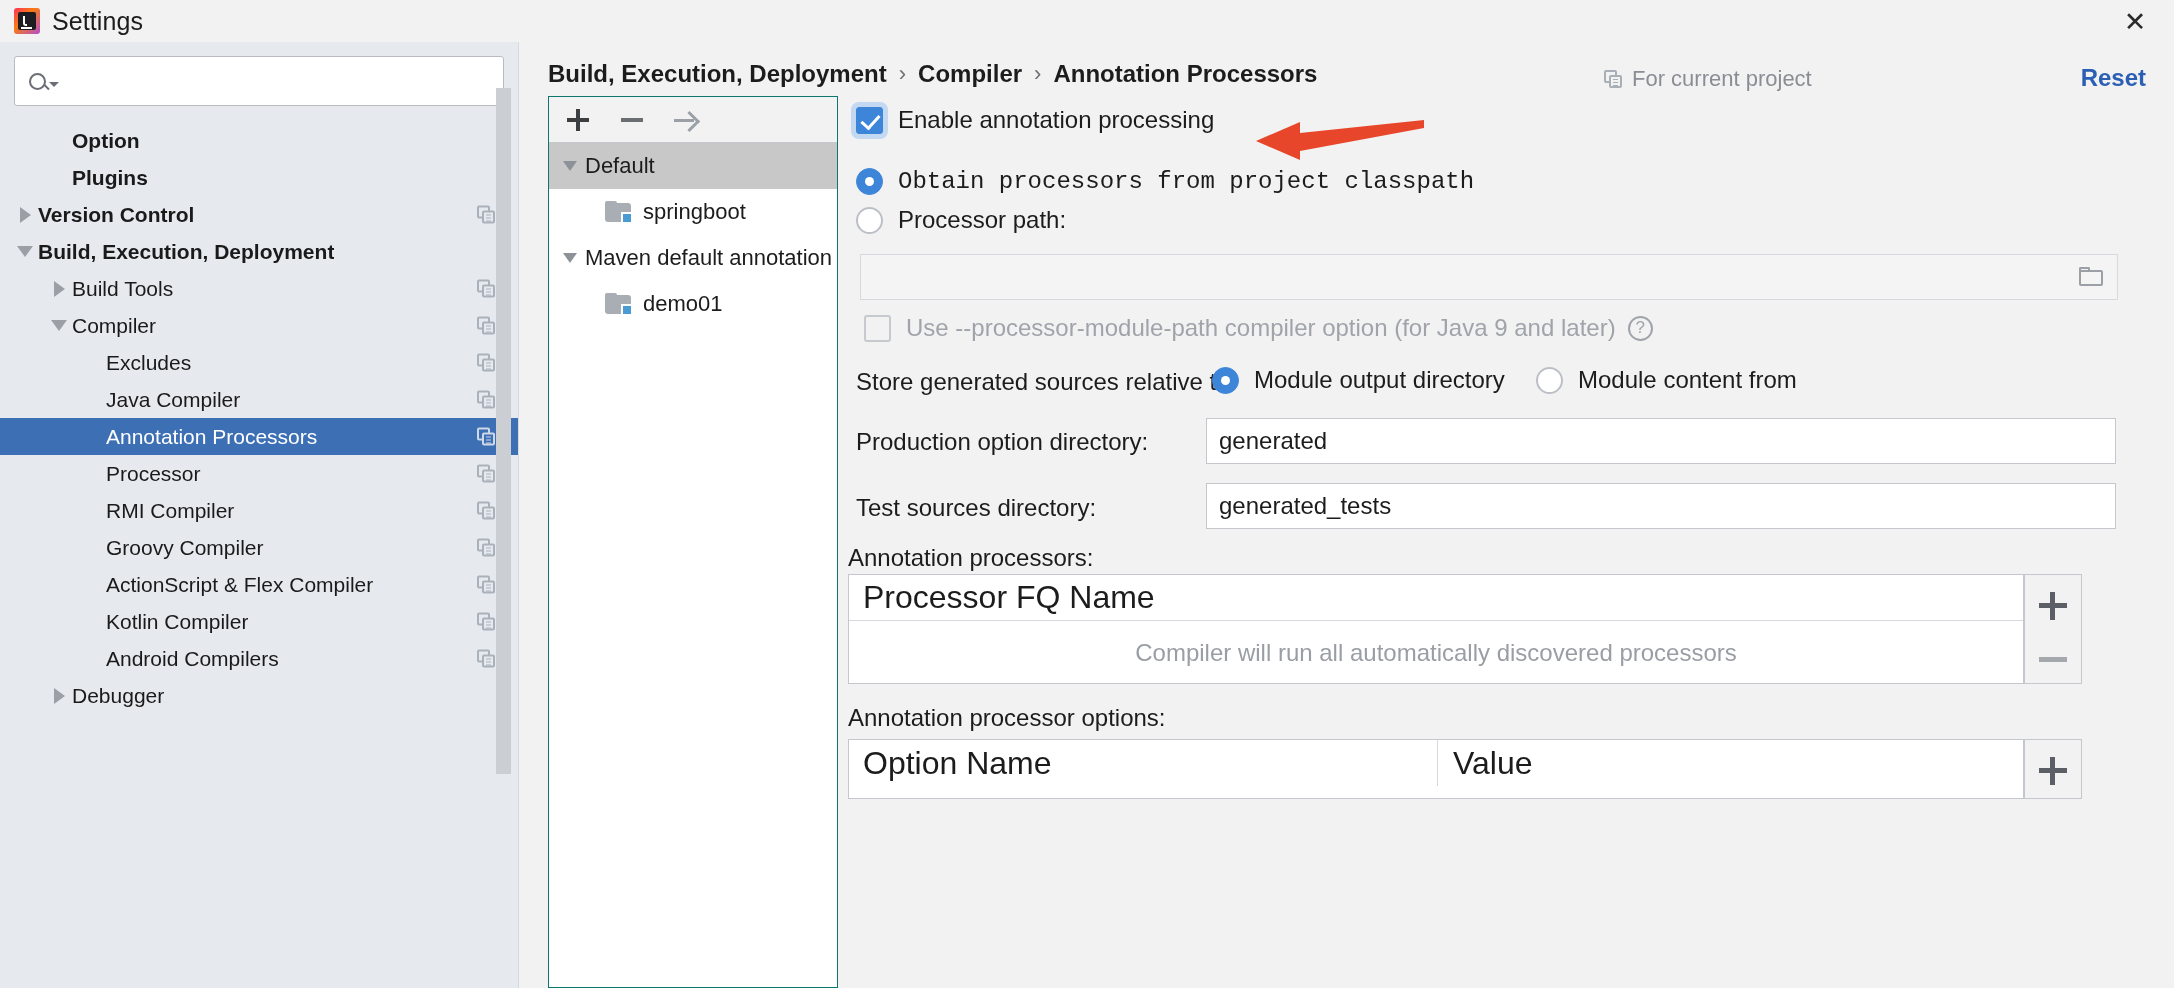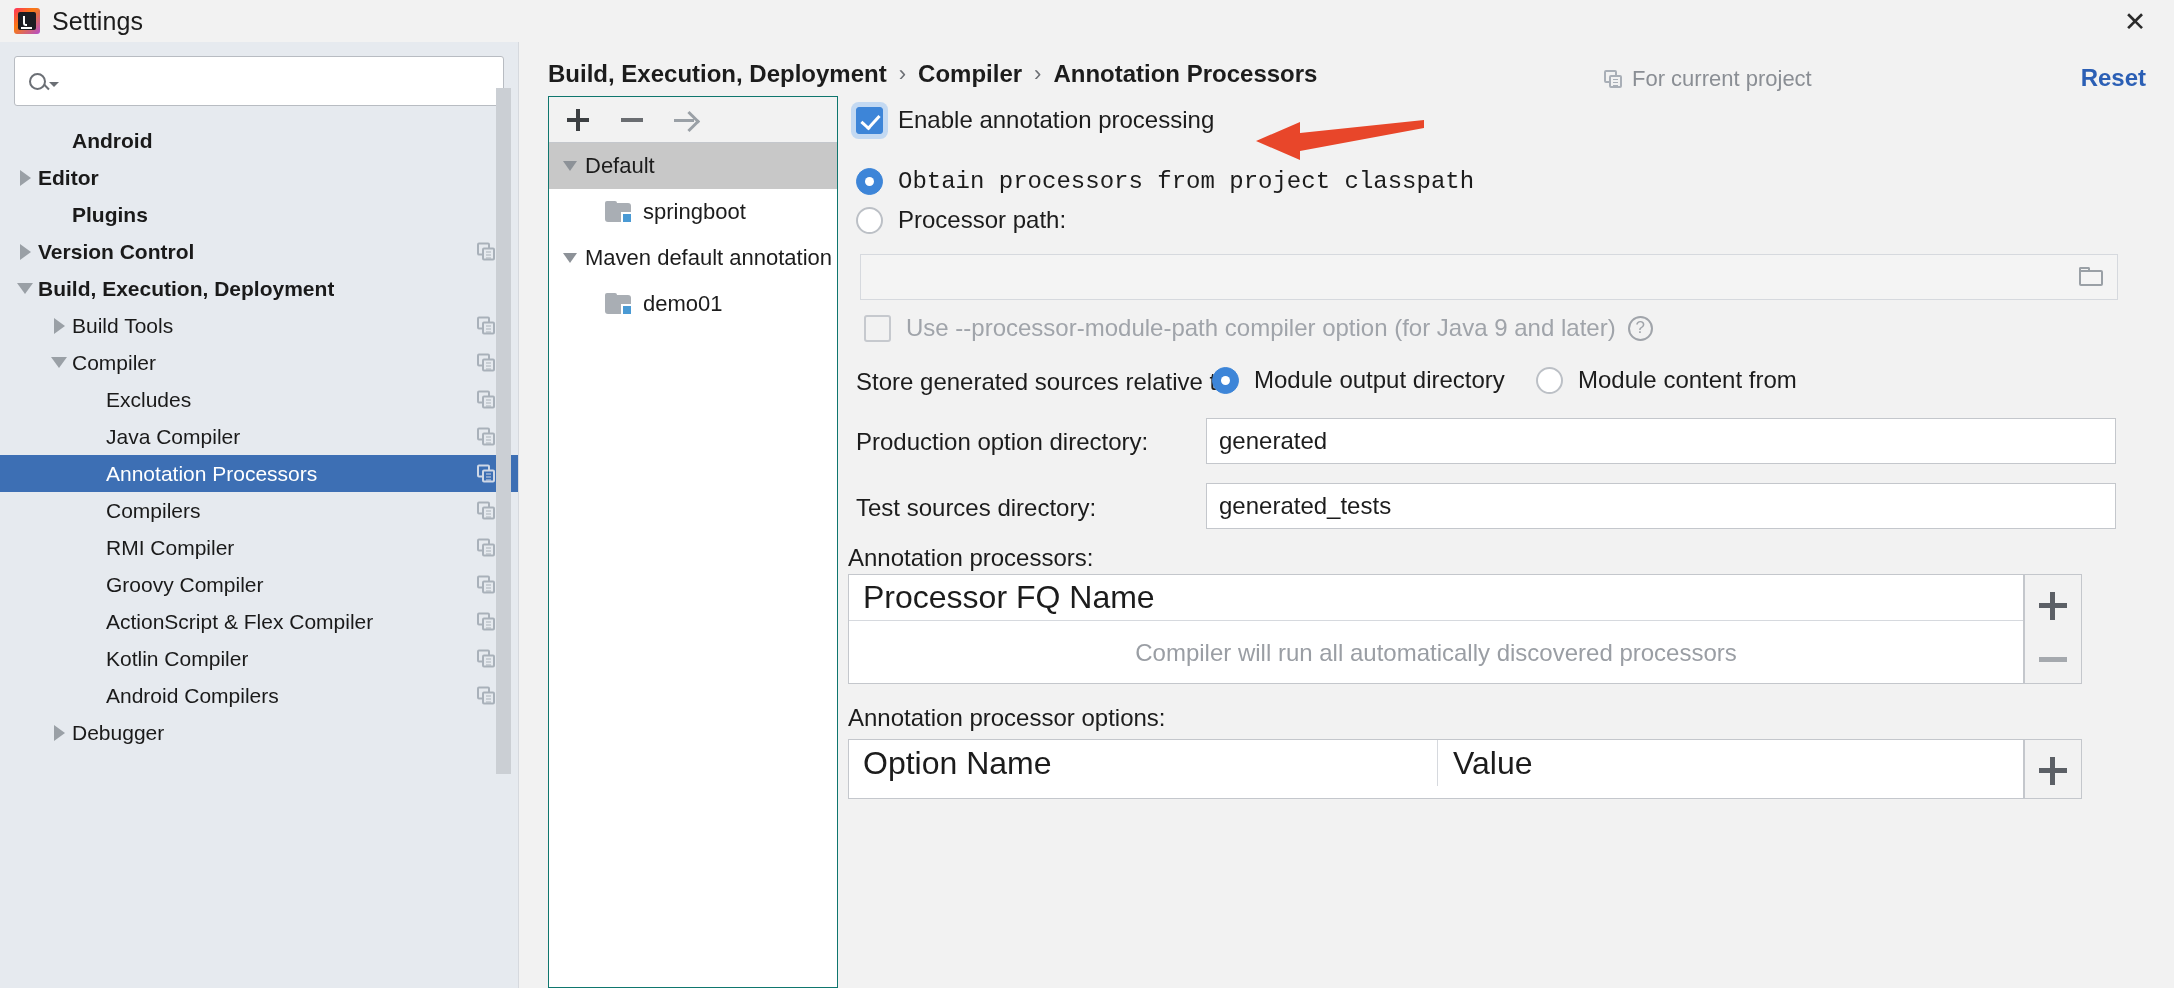--- a/index.html
+++ b/index.html
@@ -259,39 +259,32 @@
       <span class="mag"></span>
       <span class="caret"></span>
       <input id="search-input" type="text" placeholder="" style="">
     </div>
   </div>
 
   <div id="tree">
       <div class="tree-row bold">
         <span style="width: 46px; flex: 0 0 auto;"></span>
         <span class="twisty hidden"></span>
-        <span class="label">Android</span>
+        <span class="label">Option</span>
+      </div>
+      <div class="tree-row bold">
+        <span style="width: 46px; flex: 0 0 auto;"></span>
+        <span class="twisty hidden"></span>
+        <span class="label">Plugins</span>
       </div>
       <div class="tree-row bold">
         <span style="width: 12px; flex: 0 0 auto;"></span>
         <span class="twisty closed">
           <i></i>
         </span>
-        <span class="label">Editor</span>
-      </div>
-      <div class="tree-row bold">
-        <span style="width: 46px; flex: 0 0 auto;"></span>
-        <span class="twisty hidden"></span>
-        <span class="label">Plugins</span>
-      </div>
-      <div class="tree-row bold">
-        <span style="width: 12px; flex: 0 0 auto;"></span>
-        <span class="twisty closed">
-          <i></i>
-        </span>
         <span class="label">Version Control</span>
         <span class="copy-ic">
           <span class="b1"></span>
           <span class="b2"></span>
         </span>
       </div>
       <div class="tree-row bold">
         <span style="width: 12px; flex: 0 0 auto;"></span>
         <span class="twisty open">
           <i></i>
@@ -343,21 +336,21 @@
         <span class="twisty hidden"></span>
         <span class="label">Annotation Processors</span>
         <span class="copy-ic">
           <span class="b1"></span>
           <span class="b2"></span>
         </span>
       </div>
       <div class="tree-row">
         <span style="width: 80px; flex: 0 0 auto;"></span>
         <span class="twisty hidden"></span>
-        <span class="label">Compilers</span>
+        <span class="label">Processor</span>
         <span class="copy-ic">
           <span class="b1"></span>
           <span class="b2"></span>
         </span>
       </div>
       <div class="tree-row">
         <span style="width: 80px; flex: 0 0 auto;"></span>
         <span class="twisty hidden"></span>
         <span class="label">RMI Compiler</span>
         <span class="copy-ic">

